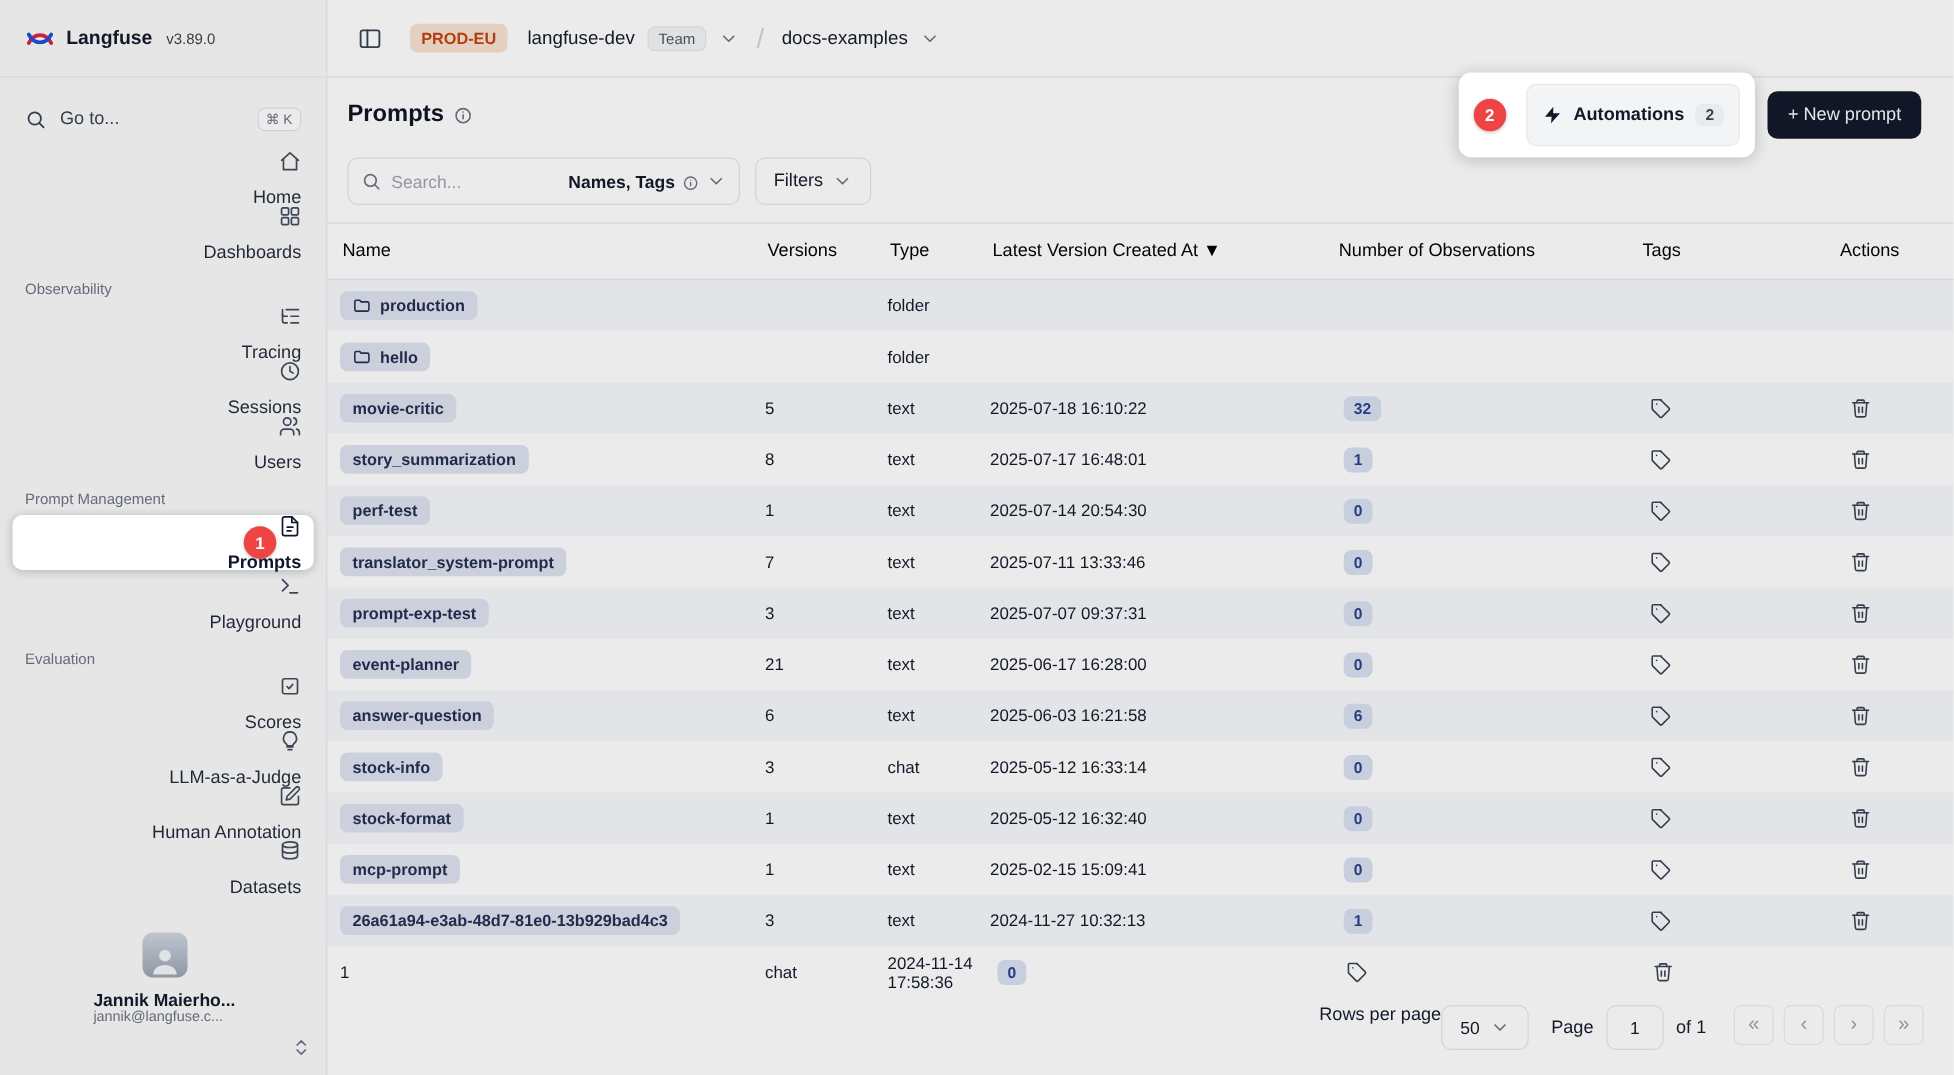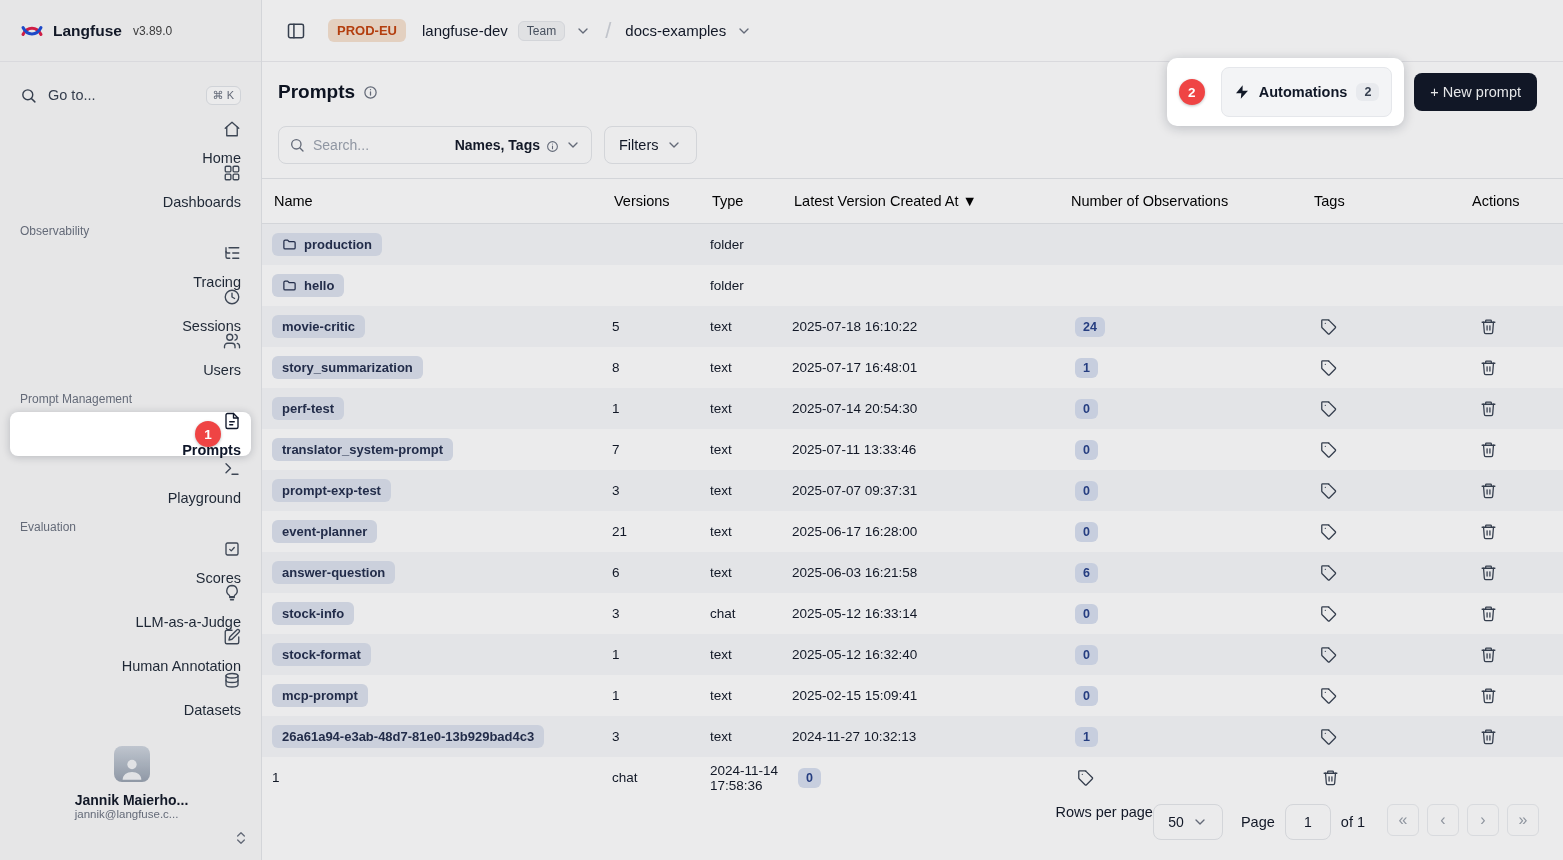--- a/index.html
+++ b/index.html
@@ -368,21 +368,21 @@
     <div class="cell c-name">
       <span class="name-pill">
 
         <span class="nm">movie-critic</span>
       </span>
     </div>
     <div class="cell c-ver">5</div>
     <div class="cell c-type">text</div>
     <div class="cell c-date">2025-07-18 16:10:22</div>
     <div class="cell c-obs">
-              <span class="obs-badge">24</span>
+              <span class="obs-badge">32</span>
             </div>
     <div class="cell c-tags">
       <button class="icon-btn tag-btn">
         <svg viewBox="0 0 24 24" fill="none" stroke="#374151" stroke-width="1.8">
                   <path d="M12.6 2.6H3.5a1 1 0 0 0-1 1v9.1a1.5 1.5 0 0 0 .44 1.06l8.4 8.4a1.5 1.5 0 0 0 2.12 0l8-8a1.5 1.5 0 0 0 0-2.12l-8.4-8.4a1.5 1.5 0 0 0-1.06-.44Z"></path>
                   <path d="M7.5 7.5h.01"></path>
                 </svg>
       </button>
     </div>
     <div class="cell c-actions">

